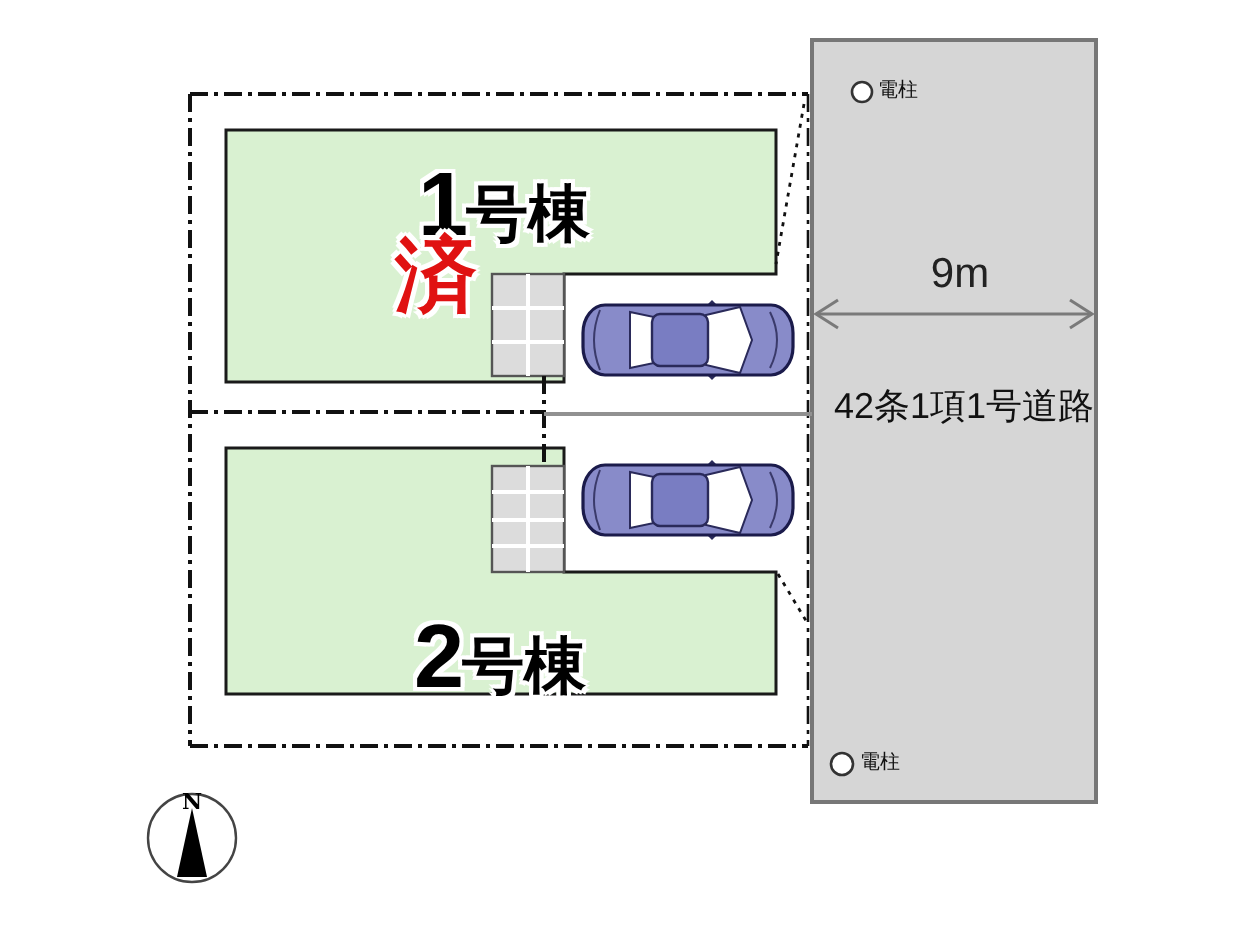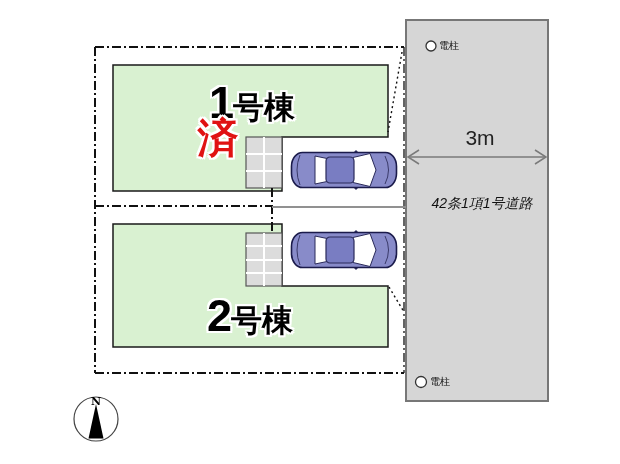--- a/index.html
+++ b/index.html
@@ -24,21 +24,21 @@
       -2px 0 0 #fff, 2px 0 0 #fff, 0 -2px 0 #fff, 0 2px 0 #fff;
   }
   .bldg-label{font-weight:bold;color:#000;}
   .bldg-label .num{font-size:45px;letter-spacing:-1px;}
   .bldg-label .suffix{font-size:31px;}
   .sold{
     font-size:41px;font-weight:bold;color:#e01212;
   }
   .pole-label{font-size:10px;color:#111;transform:translate(0,-50%);}
   .dim-label{font-size:21px;color:#222;}
-  .road-name{font-size:14px;color:#111;font-style:italic;}
+  .road-name{font-size:18px;color:#111;}
   .north-n{font-size:11px;font-weight:bold;font-family:"DejaVu Serif",serif;color:#000;}
 </style>
 </head>
 <body>
 
 <div class="canvas">
 
   <svg class="layer" width="620" height="464" viewBox="0 0 620 464">
 
     <defs>
@@ -114,27 +114,27 @@
       <polygon points="96,404 88.5,438.5 103.5,438.5" fill="#000"></polygon>
     </g>
   </svg>
 
   <div class="lbl bldg-label halo" style="left:252px;top:102px;">
     <span class="num">1</span><span class="suffix">号棟</span>
   </div>
 
   <div class="lbl sold halo" style="left:218px;top:138px;">済</div>
 
-  <div class="lbl bldg-label halo" style="left:250px;top:315px;">
+  <div class="lbl bldg-label halo" style="left:250px;top:328px;">
     <span class="num">2</span><span class="suffix">号棟</span>
   </div>
 
   <div class="lbl pole-label" style="left:439px;top:46px;">電柱</div>
 
   <div class="lbl pole-label" style="left:430px;top:382px;">電柱</div>
 
-  <div class="lbl dim-label" style="left:480px;top:137px;">3m</div>
+  <div class="lbl dim-label" style="left:480px;top:137px;">9m</div>
 
   <div class="lbl road-name" style="left:482px;top:203px;">42条1項1号道路</div>
 
   <div class="lbl north-n" style="left:96px;top:401px;">N</div>
 
 </div>
 
 </body></html>

